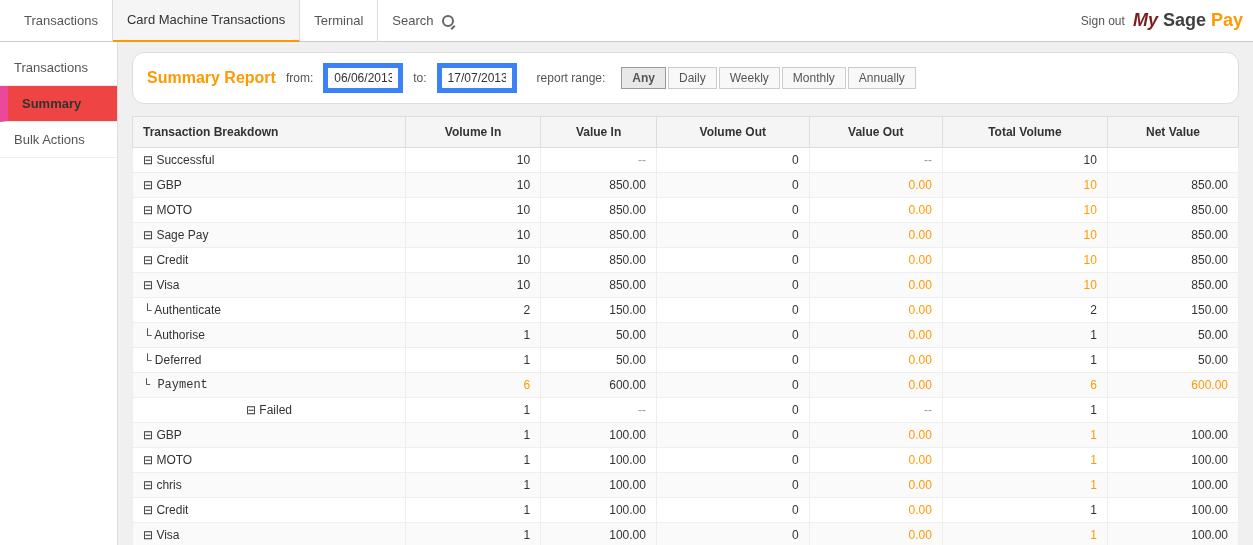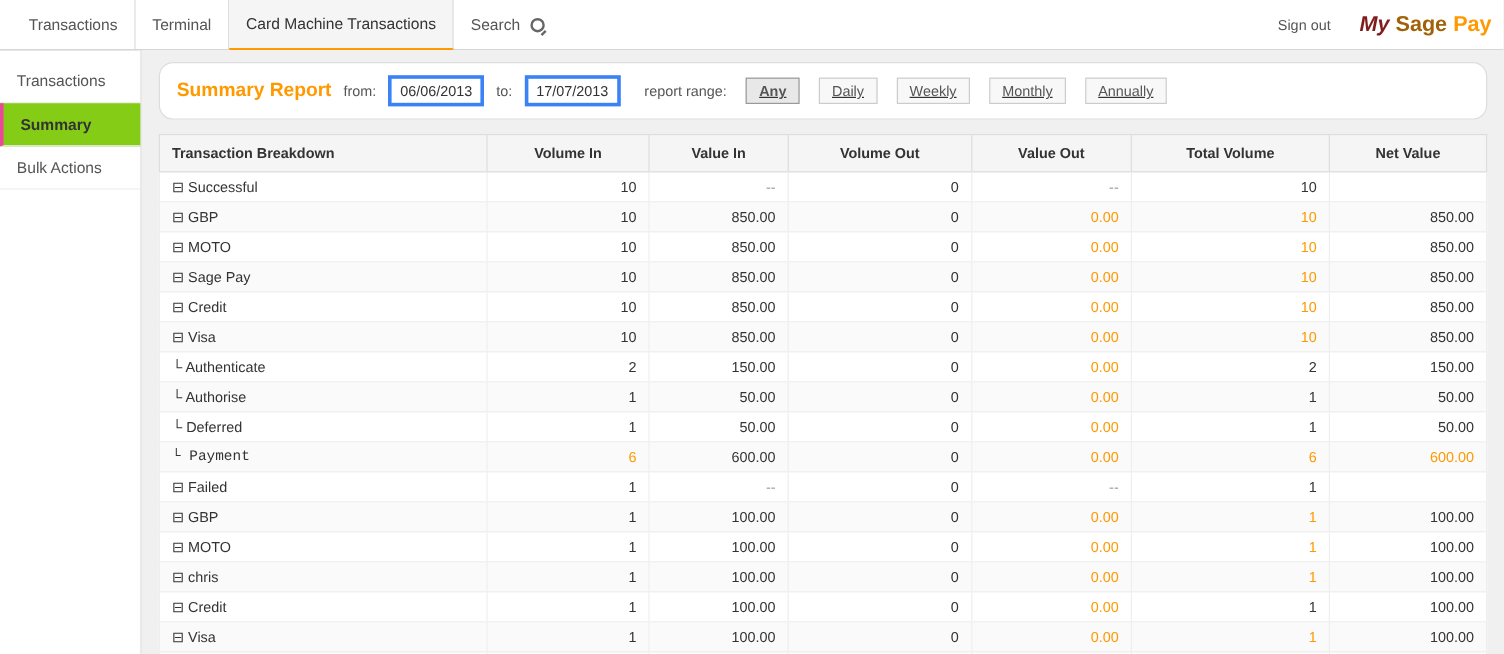--- a/index.html
+++ b/index.html
@@ -45,38 +45,38 @@
       gap: 4px;
       padding: 0 14px;
       cursor: pointer;
       font-size: 13px;
       color: #555;
     }
     .top-nav-right {
       margin-left: auto;
       display: flex;
       align-items: center;
-      gap: 24px;
+      gap: 8px;
     }
     .sign-out {
       font-size: 12px;
       color: #555;
       cursor: pointer;
     }
     .brand {
       font-size: 18px;
       color: #f90;
       font-weight: bold;
     }
     .brand span.my {
       color: #7f1d1d;
       font-style: italic;
     }
     .brand span.sage {
-      color: #a16207;
+      color: #404040;
     }
     .brand span.pay {
       color: #f90;
     }
 
     
     .main-container {
       display: flex;
       height: calc(545px - 42px);
     }
@@ -89,24 +89,24 @@
       padding-top: 8px;
     }
     .sidebar-item {
       padding: 10px 14px;
       cursor: pointer;
       font-size: 13px;
       color: #555;
       border-bottom: 1px solid #eee;
     }
     .sidebar-item.active {
-      background: #84cc16;
+      background: #ef4444;
       font-weight: bold;
       color: #333;
-      border-left: 3px solid #ec4899;
+      border-left: 8px solid #ec4899;
     }
 
     
     .content {
       flex: 1;
       padding: 10px 14px;
       overflow: auto;
       background: #f0f0f0;
     }
 
@@ -124,37 +124,36 @@
     .report-title {
       font-size: 16px;
       font-weight: bold;
       color: #f90;
     }
     .report-label {
       font-size: 12px;
       color: #555;
     }
     .date-input {
-      border: 3px solid #3b82f6;
+      border: 5px solid #3b82f6;
       padding: 3px 6px;
       font-size: 12px;
       color: #333;
       width: 80px;
       text-align: center;
     }
     .range-label {
       font-size: 12px;
       color: #555;
       margin-left: 10px;
     }
     .range-buttons {
       display: flex;
-      gap: 16px;
+      gap: 2px;
       margin-left: 6px;
-      text-decoration: underline;
     }
     .range-btn {
       padding: 3px 10px;
       border: 1px solid #ccc;
       background: #f8f8f8;
       font-size: 12px;
       cursor: pointer;
       color: #555;
     }
     .range-btn.active {
@@ -227,25 +226,25 @@
     }
   </style>
 </head>
 <body>
 
 <div class="top-nav">
   <div class="top-nav-left">
     <div class="top-nav-item">
       <span>Transactions</span>
     </div>
+    <div class="top-nav-item active">
+      <span>Card Machine Transactions</span>
+    </div>
     <div class="top-nav-item">
       <span>Terminal</span>
-    </div>
-    <div class="top-nav-item active">
-      <span>Card Machine Transactions</span>
     </div>
     <div class="top-nav-search">
       <span>Search</span>
       <span class="search-icon-glyph"></span>
     </div>
   </div>
   <div class="top-nav-right">
     <span class="sign-out">Sign out</span>
     <span class="brand">
       <span class="my">My</span>&nbsp;<span class="sage">Sage</span>&nbsp;<span class="pay">Pay</span>
@@ -382,21 +381,21 @@
           <tr>
             <td class="indent-6" style="white-space: nowrap; font-family: Liberation Mono, monospace;">└ Payment</td>
             <td style="color: rgb(255, 153, 0);">6</td>
             <td>600.00</td>
             <td>0</td>
             <td style="color: rgb(255, 153, 0);">0.00</td>
             <td style="color: rgb(255, 153, 0);">6</td>
             <td style="color: rgb(255, 153, 0);">600.00</td>
           </tr>
           <tr>
-            <td class="indent-0" style="white-space: nowrap;">⊟ Failed</td>
+            <td class="indent-0" style="white-space: nowrap; text-align: center;">⊟ Failed</td>
             <td>1</td>
             <td style="color: rgb(153, 153, 153);">--</td>
             <td>0</td>
             <td style="color: rgb(153, 153, 153);">--</td>
             <td>1</td>
             <td></td>
           </tr>
           <tr>
             <td class="indent-1" style="white-space: nowrap;">⊟ GBP</td>
             <td>1</td>

